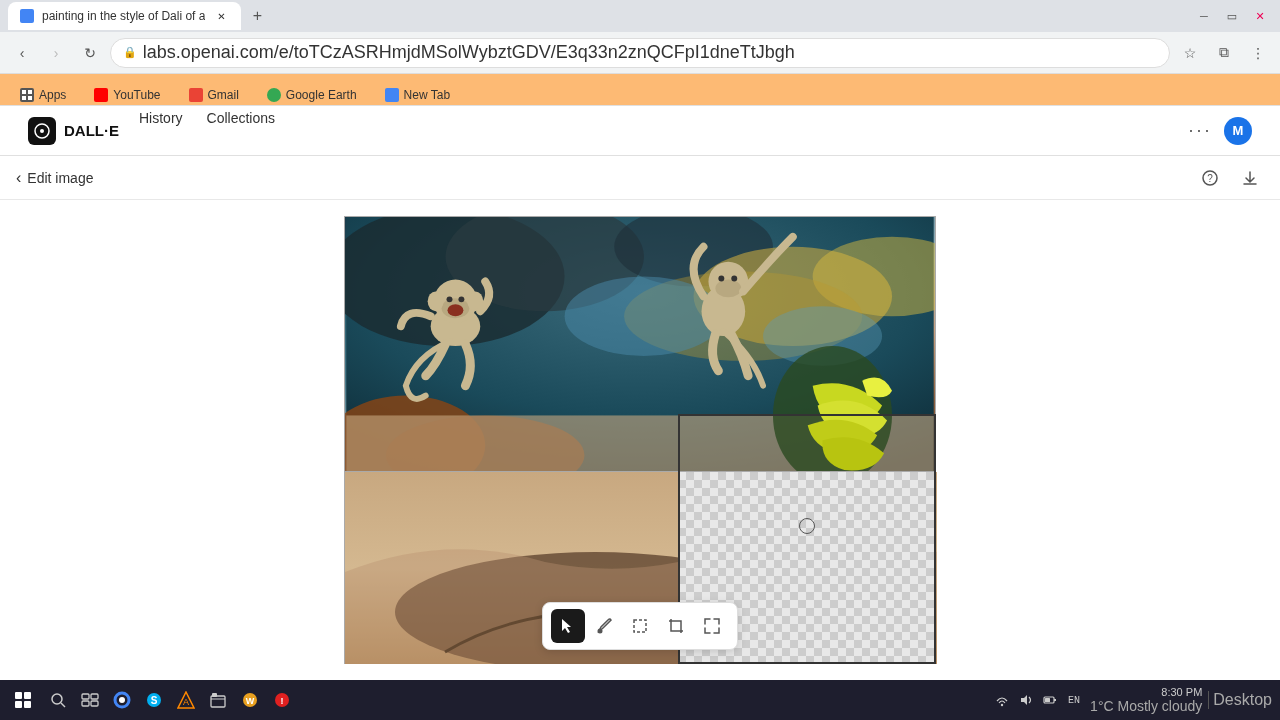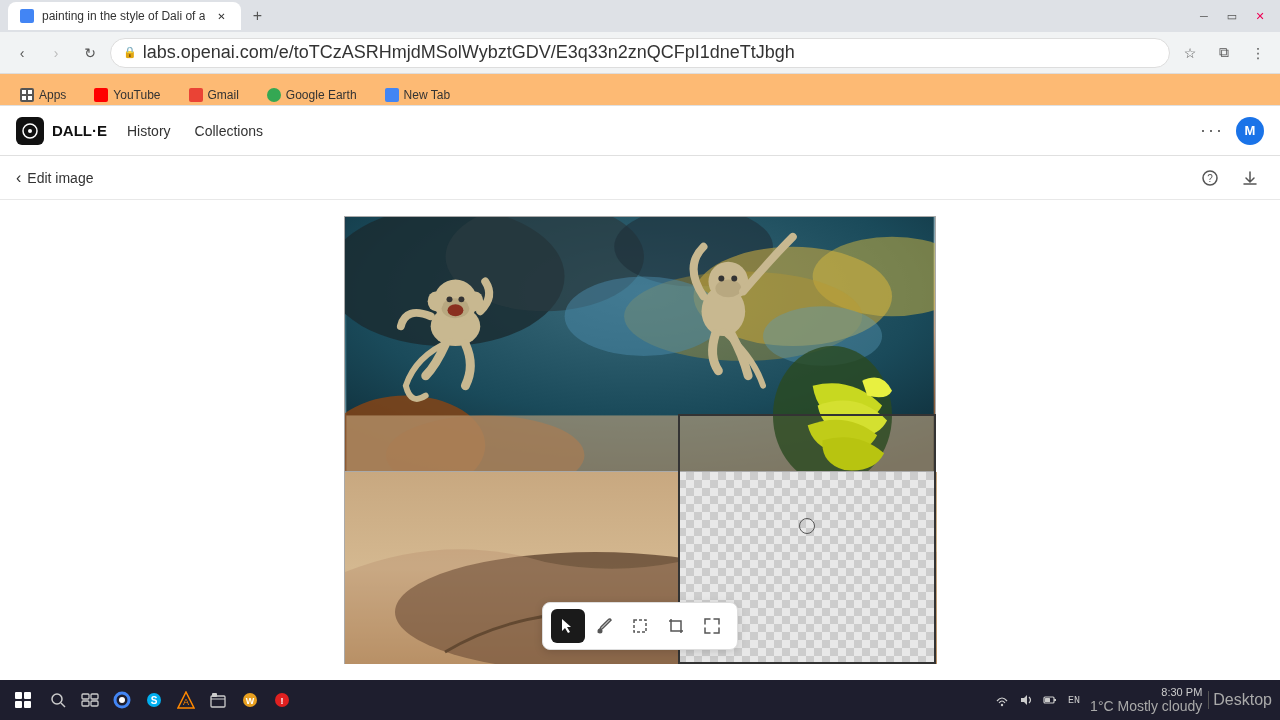--- a/index.html
+++ b/index.html
@@ -132,22 +132,21 @@
       display: flex;
       flex-direction: column;
       background: #fff;
       overflow: hidden;
     }
 
     
     .app-header {
       height: 50px;
       display: flex;
-      align-items: center;
-      padding: 0 16px;
+      padding: 0 28px;
       border-bottom: 1px solid #e0e0e0;
       gap: 20px;
     }
     .app-logo {
       display: flex;
       align-items: center;
       gap: 8px;
       font-weight: 600;
       font-size: 15px;
       color: #111;

